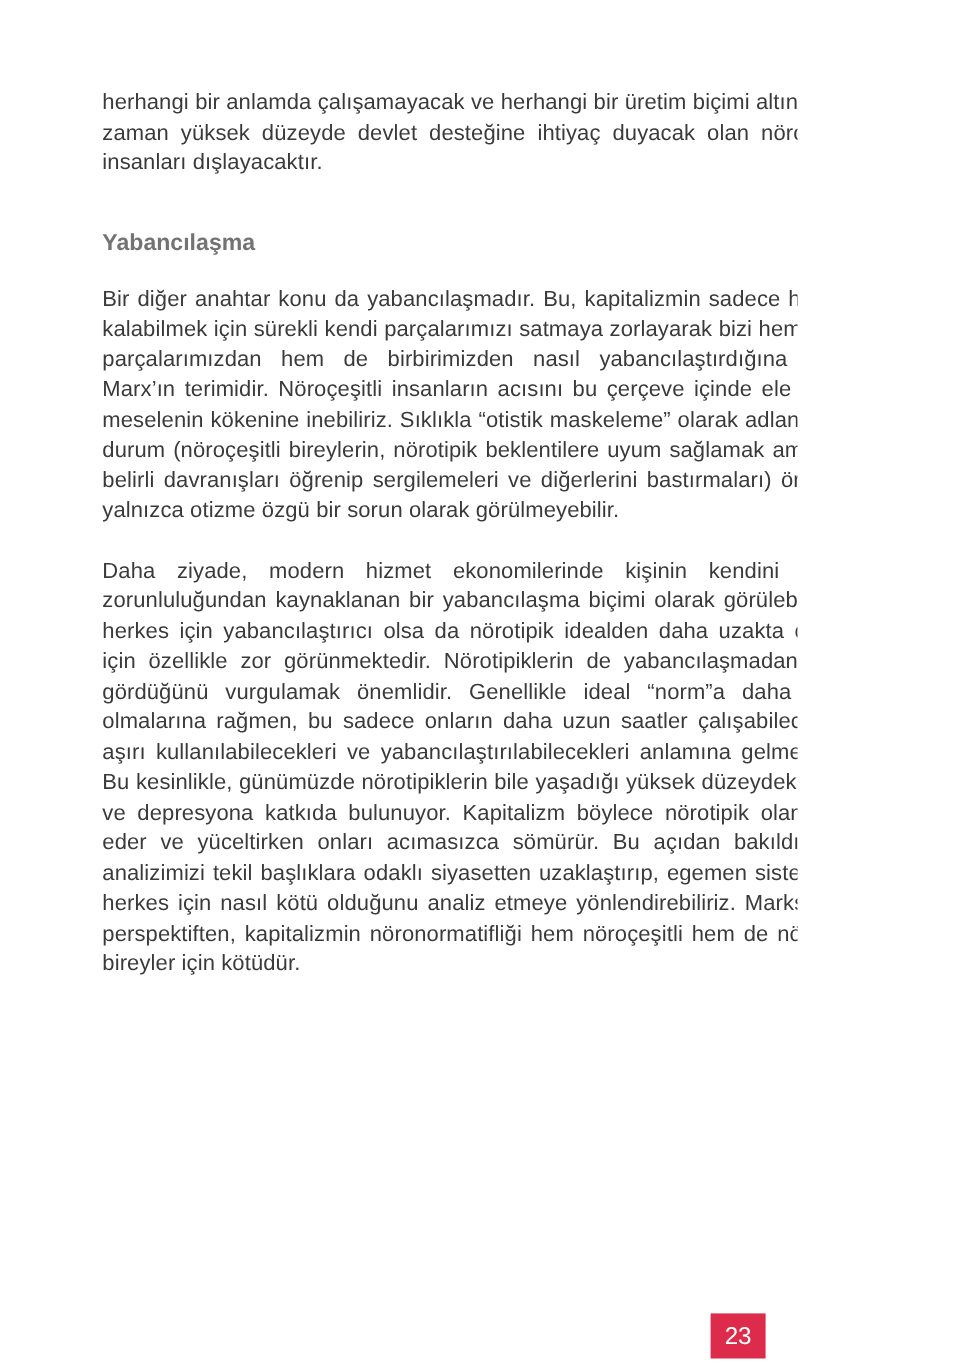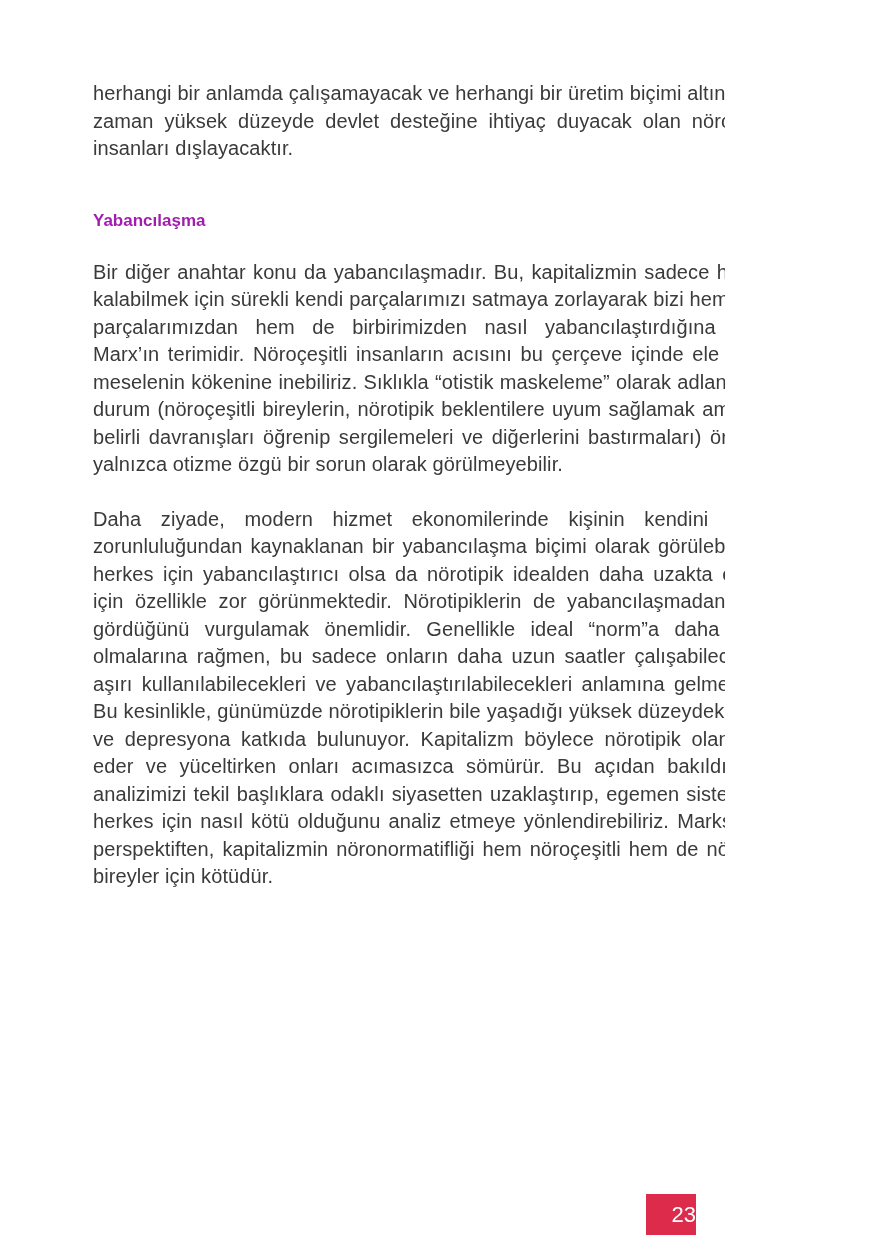--- a/index.html
+++ b/index.html
@@ -28,36 +28,36 @@
     line-height: 27.5px;
     text-align: justify;
     text-justify: inter-word;
     letter-spacing: 0.1px;
   }
   .body-par:last-child {
     margin-bottom: 0;
   }
   .section-heading {
     margin: 46px 0 26px 0;
-    font-size: 17px;
+    font-size: 21px;
     line-height: 24px;
     font-weight: bold;
-    color: #a21caf;
+    color: #737373;
     text-align: left;
   }
   .page-number-box {
     position: absolute;
     right: 29px;
     bottom: 6px;
     width: 50px;
     height: 41px;
     background: #dc2b4b;
     display: flex;
     align-items: center;
-    justify-content: flex-end;
+    justify-content: center;
   }
   .page-number-box span {
     color: #ffffff;
     font-size: 22px;
     font-weight: 500;
     line-height: 1;
   }
 </style>
 </head>
 <body>

